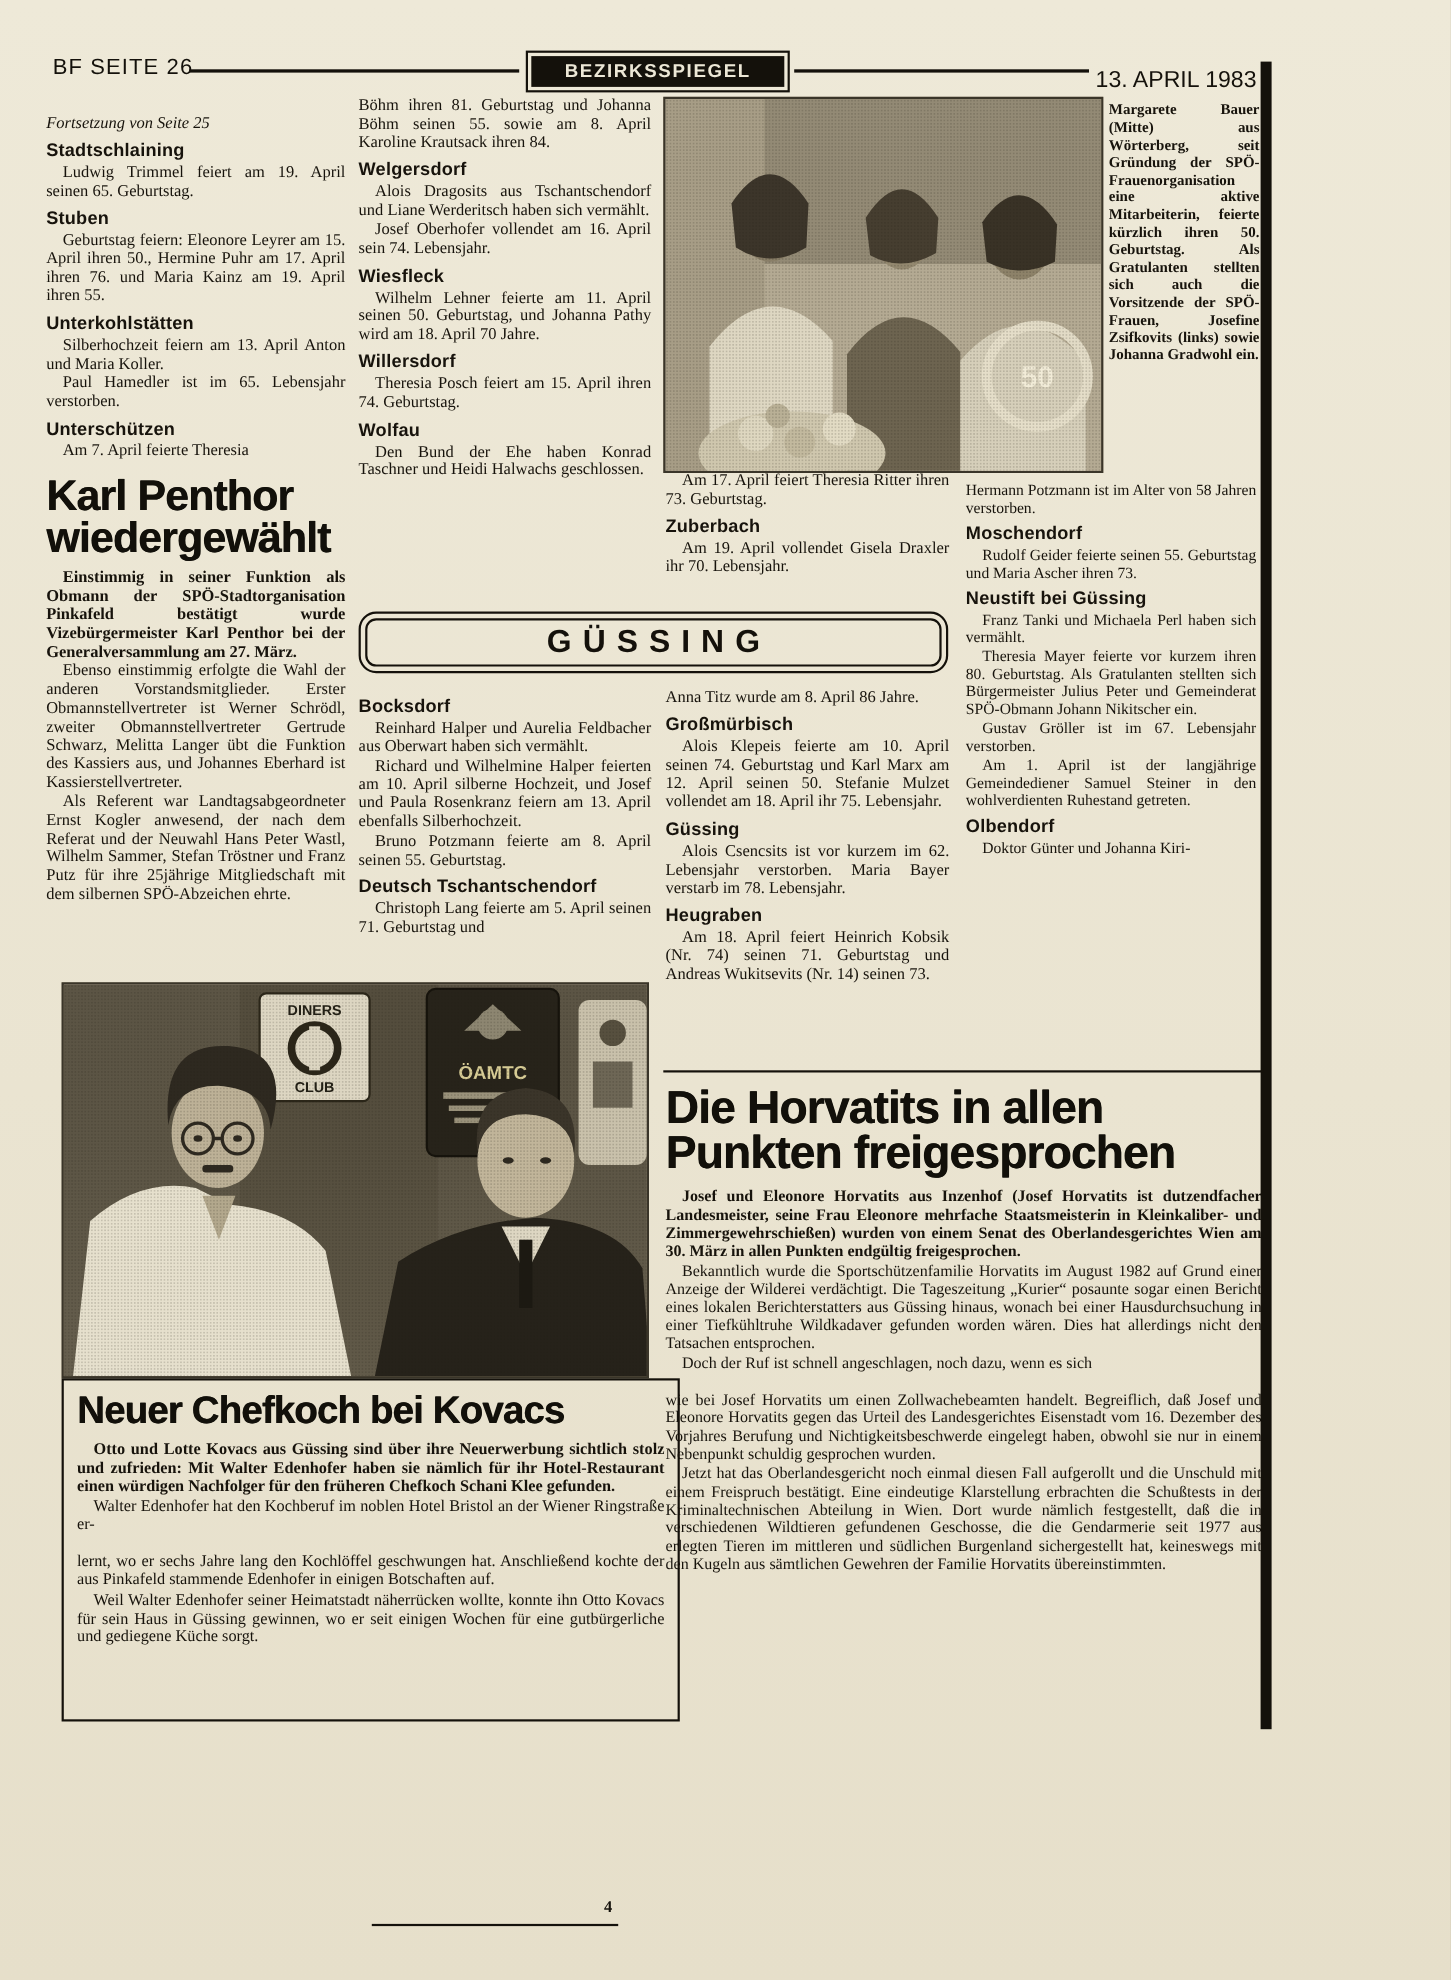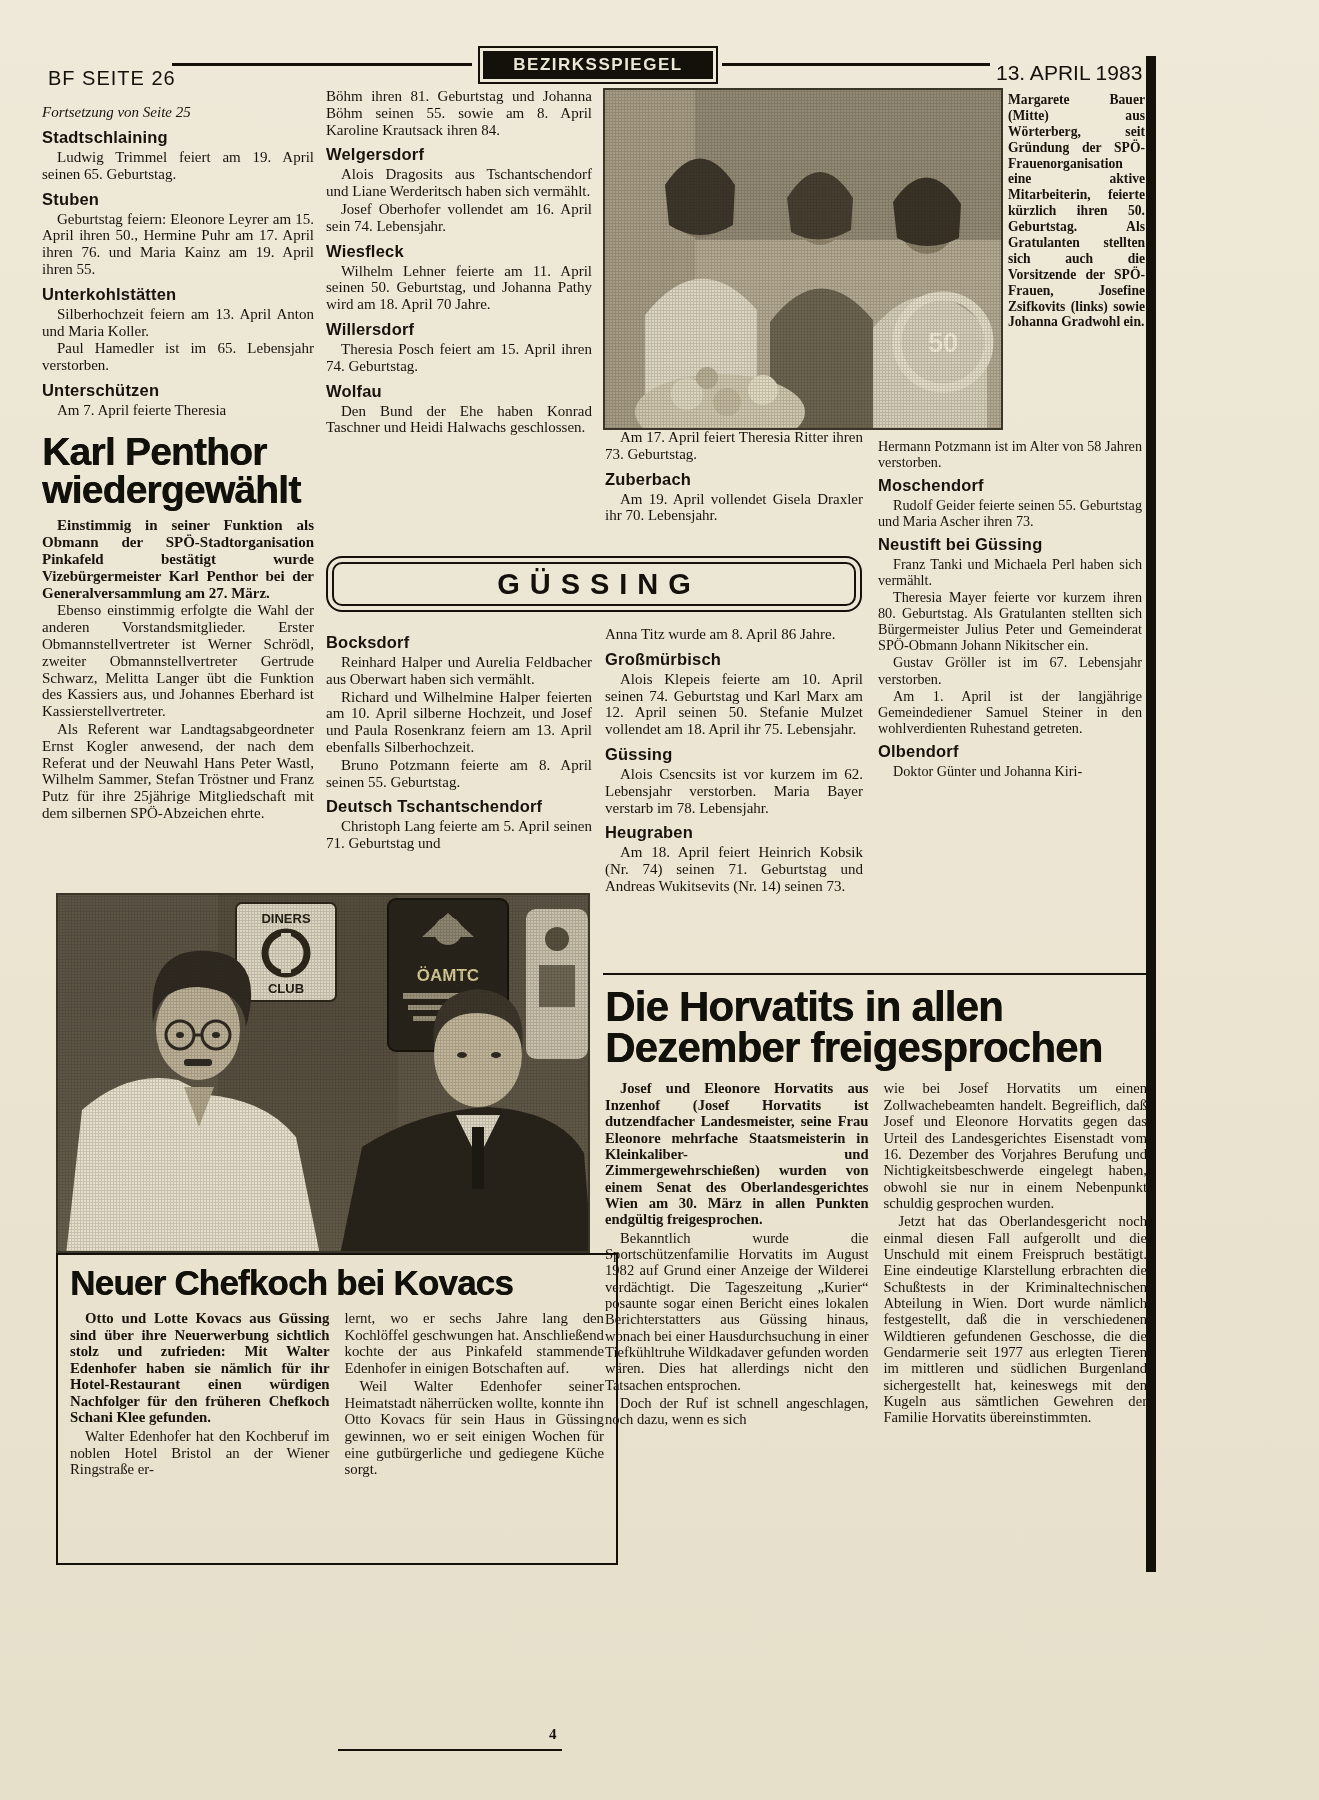--- a/index.html
+++ b/index.html
@@ -4,21 +4,21 @@
 <style>
   * { margin:0; padding:0; box-sizing:border-box; }
   html,body { background:#8e897c; }
   .page {
     position:relative; width:1319px; height:1800px; margin:0;
     background:linear-gradient(180deg,#eee9d8 0%, #eae4d1 55%, #e6dfca 100%);
     color:#17130c; font-family:"Liberation Serif", serif; overflow:hidden;
   }
 
   
-  .hdr-label { position:absolute; left:48px; top:50px; font-family:"Liberation Sans",sans-serif; font-size:20px; letter-spacing:1px; color:#14110b;margin-top:17px; }
+  .hdr-label { position:absolute; left:48px; top:50px; font-family:"Liberation Sans",sans-serif; font-size:20px; letter-spacing:1px; color:#14110b; }
   .rule { position:absolute; background:#14110b; }
   .masthead { position:absolute; left:478px; top:46px; width:240px; height:38px; border:2px solid #14110b; padding:3px; }
   .masthead-inner { width:100%; height:100%; background:#14110b; color:#ece7d6; display:flex; align-items:center; justify-content:center;
     font-family:"Liberation Sans",sans-serif; font-weight:700; font-size:17px; letter-spacing:1.5px; }
   .hdr-date { position:absolute; left:996px; top:49px; font-family:"Liberation Sans",sans-serif; font-size:21px; color:#14110b;margin-top:12px; }
   .right-bar { position:absolute; left:1146px; top:56px; width:10px; height:1516px; background:#14110b; }
 
   
   .tf { position:absolute; }
   .tf p { font-size:15px; line-height:1.12; text-align:justify; text-indent:15px; margin:0 0 1px 0; hyphens:auto; -webkit-hyphens:auto; }
@@ -41,21 +41,21 @@
 
   
   .photo { position:absolute; overflow:hidden; border:2px solid #3a3529; background:#a99f89; }
   .photo::after { content:""; position:absolute; inset:0;
     background-image:radial-gradient(rgba(30,26,18,.16) 1px, transparent 1.1px); background-size:3px 3px; pointer-events:none; }
   .photo-caption { position:absolute; left:1008px; top:92px; width:137px; font-family:"Liberation Serif",serif; font-weight:700;
     font-size:13.6px; line-height:1.17; text-align:justify; hyphens:auto; -webkit-hyphens:auto; }
 
   
   .kovacs-box { position:absolute; left:56px; top:1253px; width:562px; height:312px; border:2px solid #14110b; padding:8px 12px 6px; overflow:hidden; }
-  .twocol { display:flex; gap:15px; }
+  .twocol { display:flex; gap:15px;flex-direction:column; }
   .twocol > div { flex:1; min-width:0; }
   .kovacs-box .tf-in p { font-size:14.8px; }
 
   
   .horvatits { position:absolute; left:603px; top:973px; width:546px; height:594px; border-top:2px solid #14110b; padding:8px 2px 0 2px; overflow:hidden; }
   .horvatits .twocol p { font-size:14.6px; }
 
   .tf-in p { font-size:15px; line-height:1.12; text-align:justify; text-indent:15px; margin:0 0 2px 0; hyphens:auto; }
   .tf-in p.cont { text-indent:0; }
   .tf-in p.lead { font-weight:700; }
@@ -243,21 +243,21 @@
         <p>Walter Edenhofer hat den Kochberuf im noblen Hotel Bristol an der Wiener Ringstraße er-</p>
       </div>
       <div class="tf-in">
         <p class="cont">lernt, wo er sechs Jahre lang den Kochlöffel geschwungen hat. Anschließend kochte der aus Pinkafeld stammende Edenhofer in einigen Botschaften auf.</p>
         <p>Weil Walter Edenhofer seiner Heimatstadt näherrücken wollte, konnte ihn Otto Kovacs für sein Haus in Güssing gewinnen, wo er seit einigen Wochen für eine gutbürgerliche und gediegene Küche sorgt.</p>
       </div>
     </div>
   </div>
 
   <div class="horvatits">
-    <h1 class="display horvatits-headline">Die Horvatits in allen Dezember freigesprochen</h1>
+    <h1 class="display horvatits-headline">Die Horvatits in allen Punkten freigesprochen</h1>
     <div class="twocol">
       <div class="tf-in">
         <p class="lead">Josef und Eleonore Horvatits aus Inzenhof (Josef Horvatits ist dutzendfacher Landesmeister, seine Frau Eleonore mehrfache Staatsmeisterin in Kleinkaliber- und Zimmergewehrschießen) wurden von einem Senat des Oberlandesgerichtes Wien am 30. März in allen Punkten endgültig freigesprochen.</p>
         <p>Bekanntlich wurde die Sportschützenfamilie Horvatits im August 1982 auf Grund einer Anzeige der Wilderei verdächtigt. Die Tageszeitung „Kurier“ posaunte sogar einen Bericht eines lokalen Berichterstatters aus Güssing hinaus, wonach bei einer Hausdurchsuchung in einer Tiefkühltruhe Wildkadaver gefunden worden wären. Dies hat allerdings nicht den Tatsachen entsprochen.</p>
         <p>Doch der Ruf ist schnell angeschlagen, noch dazu, wenn es sich</p>
       </div>
       <div class="tf-in">
         <p class="cont">wie bei Josef Horvatits um einen Zollwachebeamten handelt. Begreiflich, daß Josef und Eleonore Horvatits gegen das Urteil des Landesgerichtes Eisenstadt vom 16. Dezember des Vorjahres Berufung und Nichtigkeitsbeschwerde eingelegt haben, obwohl sie nur in einem Nebenpunkt schuldig gesprochen wurden.</p>
         <p>Jetzt hat das Oberlandesgericht noch einmal diesen Fall aufgerollt und die Unschuld mit einem Freispruch bestätigt. Eine eindeutige Klarstellung erbrachten die Schußtests in der Kriminaltechnischen Abteilung in Wien. Dort wurde nämlich festgestellt, daß die in verschiedenen Wildtieren gefundenen Geschosse, die die Gendarmerie seit 1977 aus erlegten Tieren im mittleren und südlichen Burgenland sichergestellt hat, keineswegs mit den Kugeln aus sämtlichen Gewehren der Familie Horvatits übereinstimmten.</p>
       </div>

